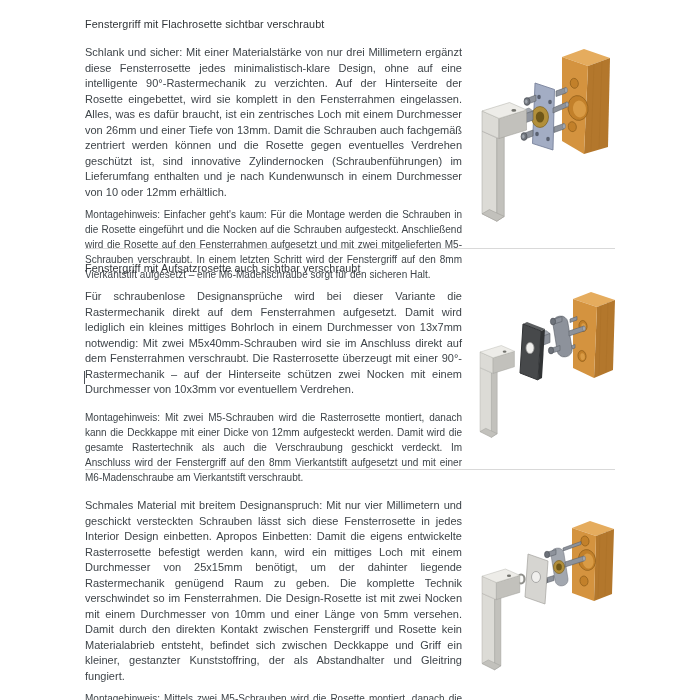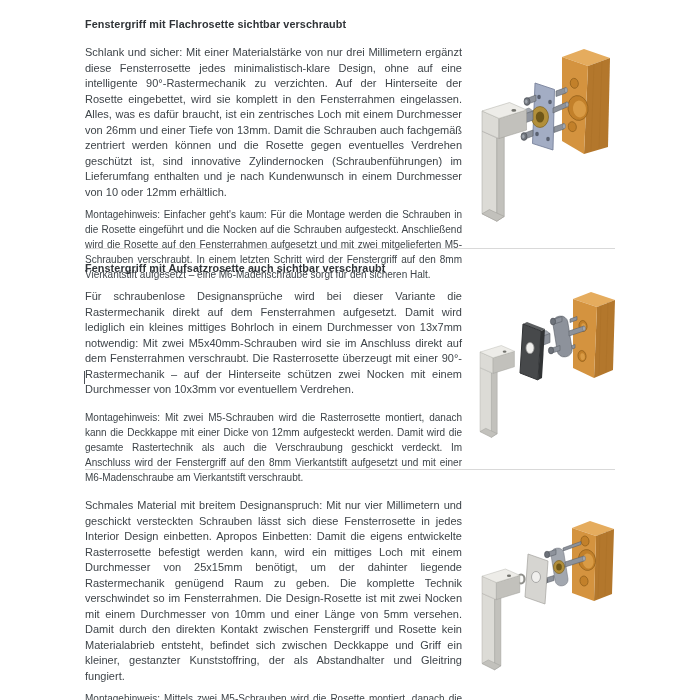--- a/index.html
+++ b/index.html
@@ -3,21 +3,21 @@
 <meta charset="utf-8">
 <style>
   html,body{margin:0;padding:0;}
   body{
     width:700px;height:700px;position:relative;background:#ffffff;
     font-family:"Liberation Sans",sans-serif;overflow:hidden;
   }
   .page{position:absolute;inset:0;}
   .sec{position:absolute;left:85px;width:377px;}
   .heading{
-    font-size:10.8px;font-weight:700;color:var(--heading_text);
+    font-size:10.8px;font-weight:400;color:var(--heading_text);
     margin:0;line-height:14px;letter-spacing:0.1px;
   }
   .body-p{
     margin:14px 0 0 0;font-size:11px;line-height:15.5px;
     text-align:justify;color:var(--body_text);
   }
   .montage-p{
     margin:7px 0 0 0;font-size:10px;line-height:15px;
     text-align:justify;color:var(--body_text);
   }

